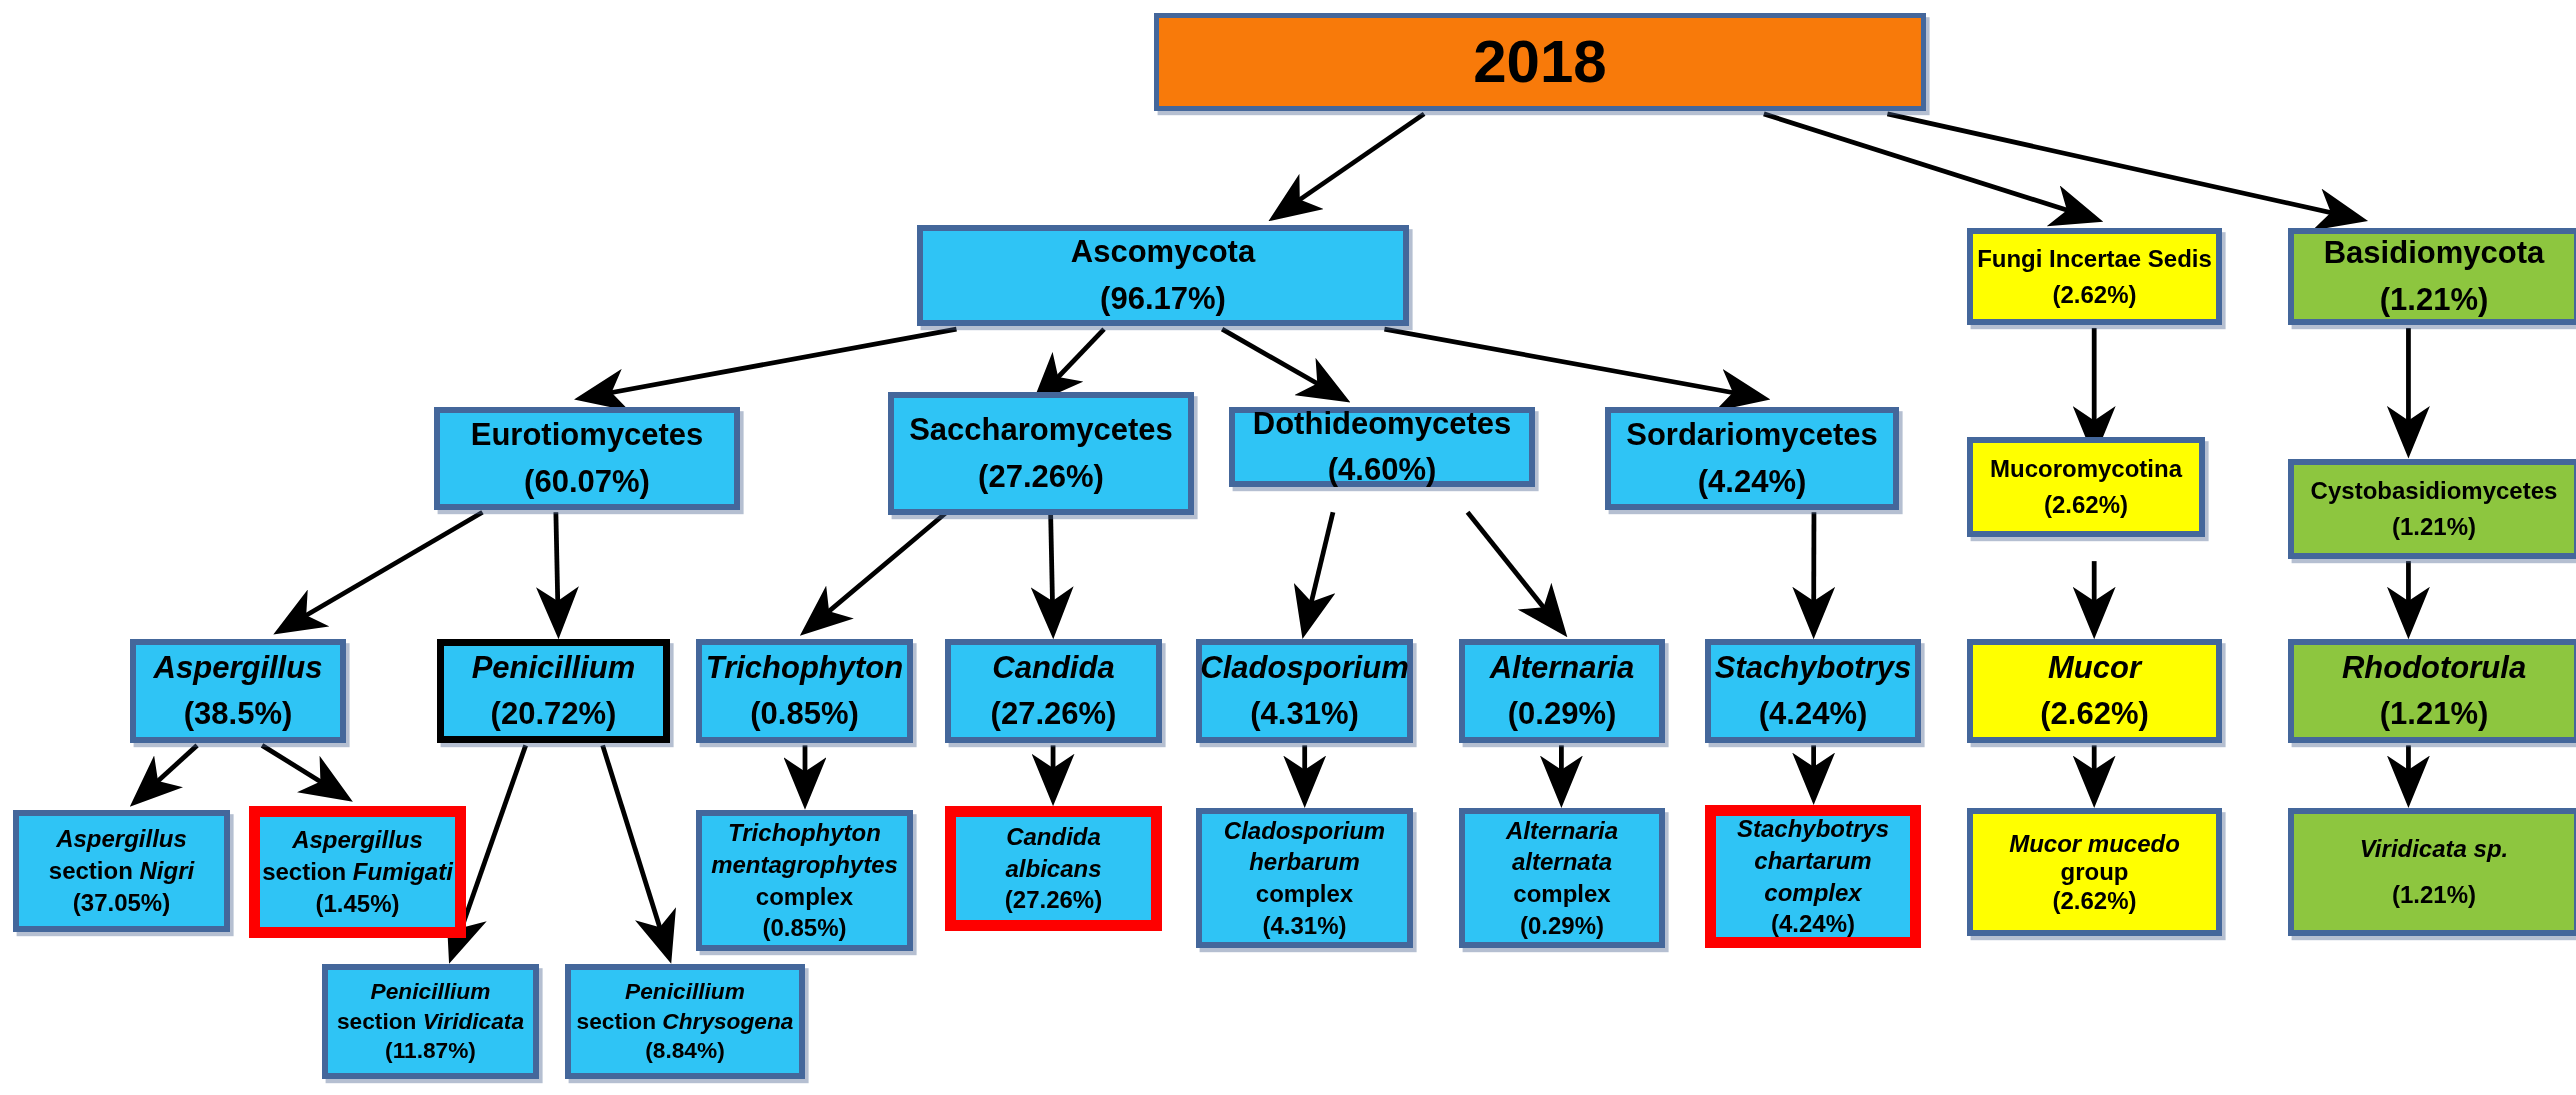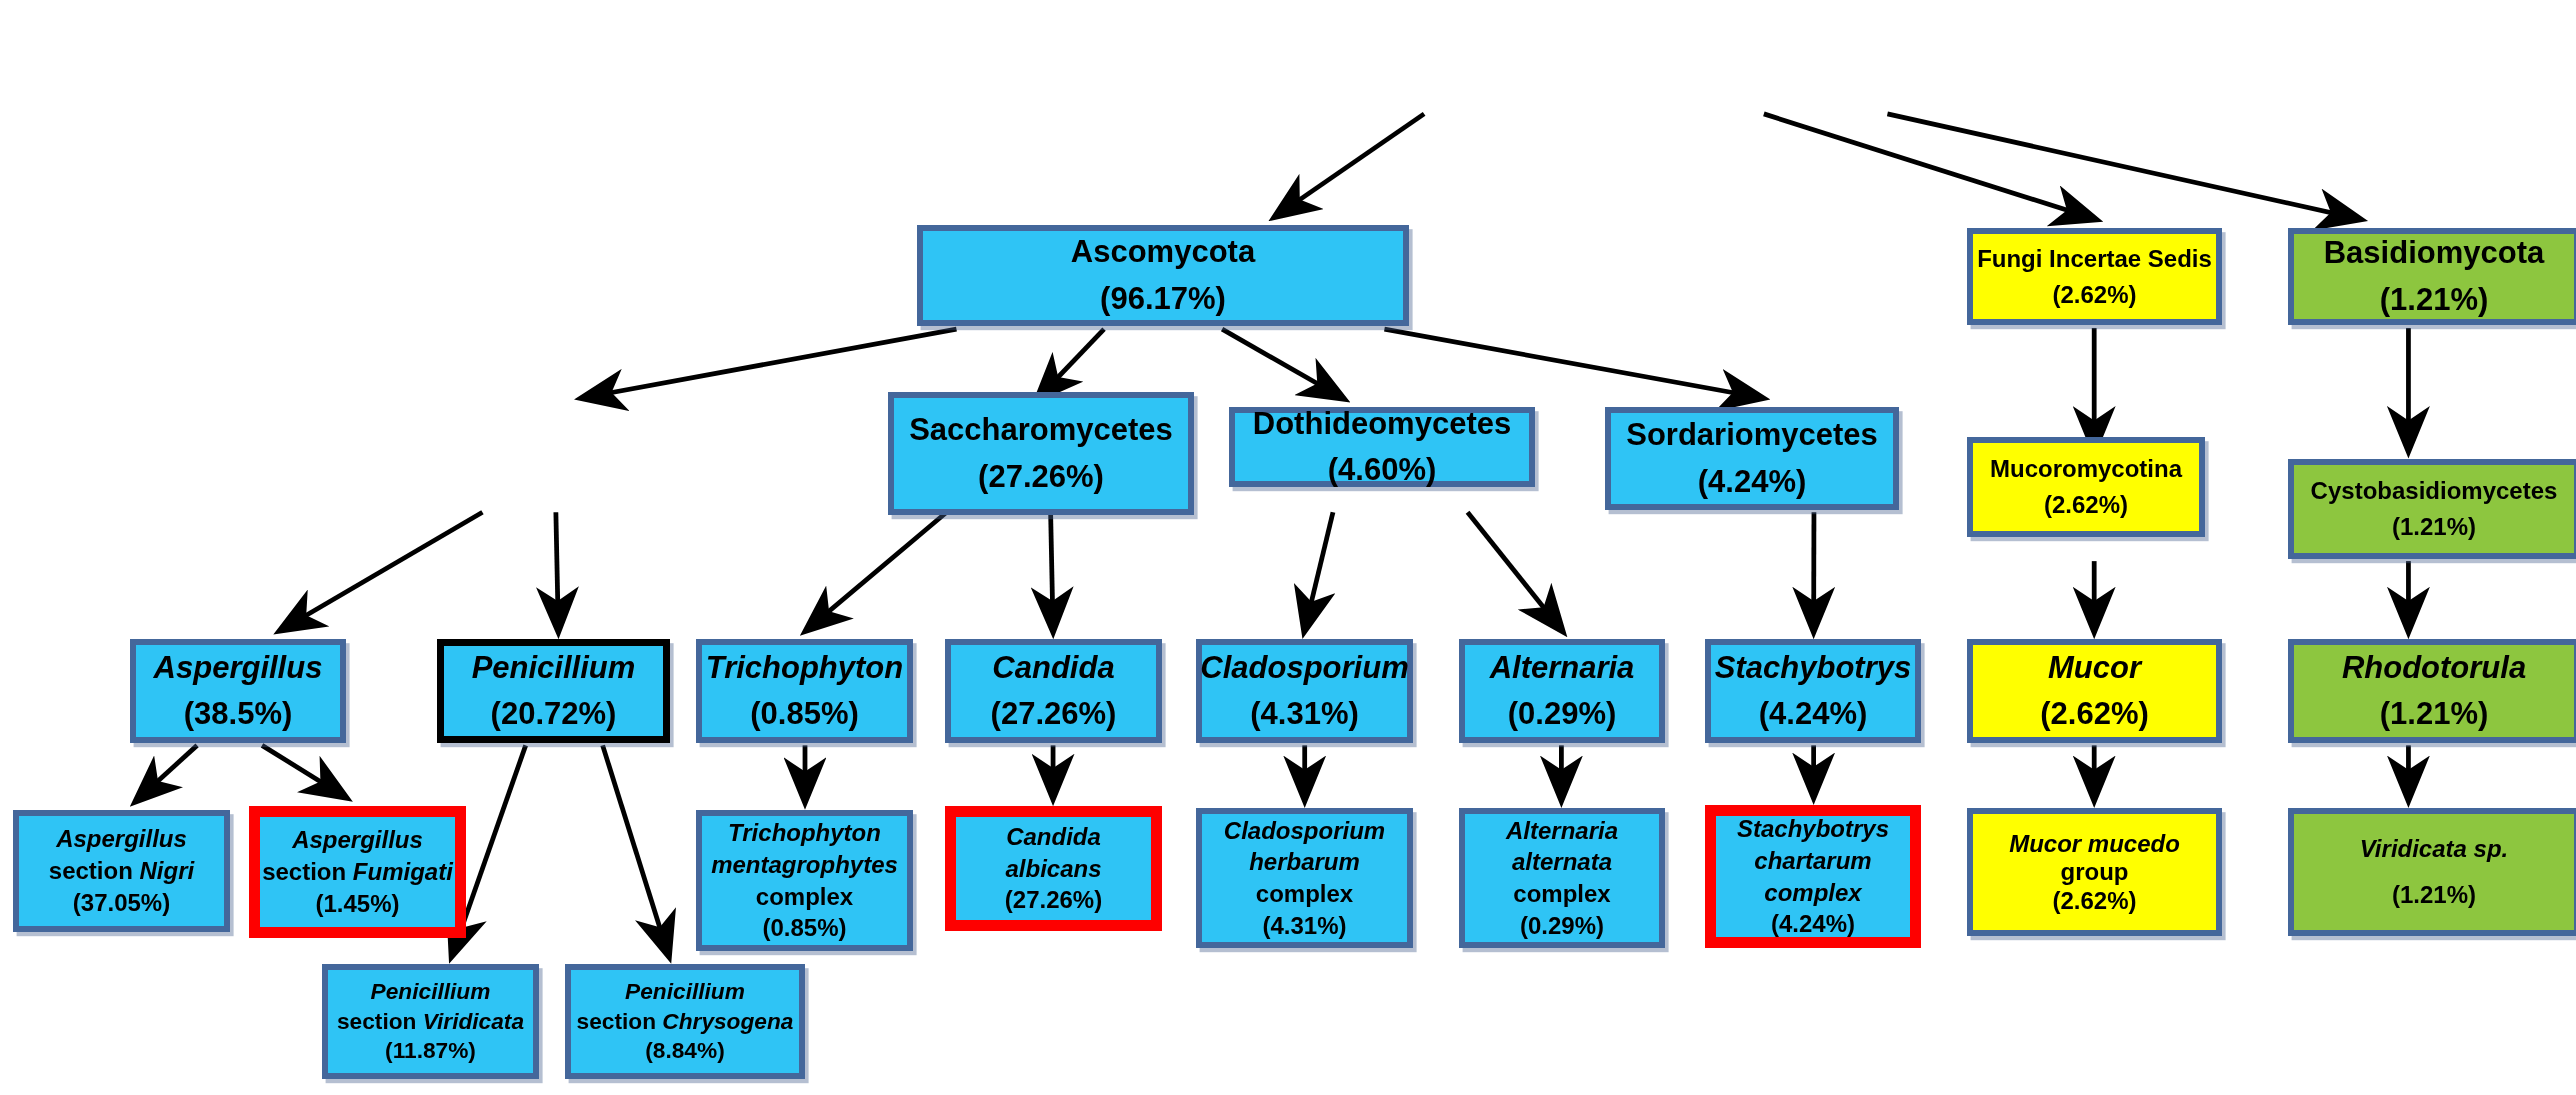--- a/index.html
+++ b/index.html
@@ -75,20 +75,25 @@
       <line x1="1010.61" y1="1250" x2="1120.86" y2="1601" class="edge" marker-end="url(#ah)"></line>
       <line x1="1350" y1="1250" x2="1350" y2="1342" class="edge" marker-end="url(#ah)"></line>
       <line x1="1766" y1="1250" x2="1766" y2="1336" class="edge" marker-end="url(#ah)"></line>
       <line x1="2188" y1="1250" x2="2188" y2="1339" class="edge" marker-end="url(#ah)"></line>
       <line x1="2618.5" y1="1250" x2="2618.5" y2="1339" class="edge" marker-end="url(#ah)"></line>
       <line x1="3041.5" y1="1250" x2="3041.5" y2="1334" class="edge" marker-end="url(#ah)"></line>
       <line x1="3512" y1="1250" x2="3512" y2="1339" class="edge" marker-end="url(#ah)"></line>
       <line x1="4039" y1="1250" x2="4039" y2="1339" class="edge" marker-end="url(#ah)"></line>
     </svg>
 
+  <div class="node root" style="left:1154px;top:13px;width:772px;height:98px">
+    <div class="lbl">
+        <span class="ln">2018</span>
+      </div>
+  </div>
 
   <div class="node" style="left:917px;top:225px;width:492px;height:101px">
     <div class="lbl">
       <span class="ln">Ascomycota</span>
       <span class="ln">(96.17%)</span>
     </div>
   </div>
 
   <div class="node yellow narrow" style="left:1967px;top:228px;width:255px;height:97px">
     <div class="lbl">
@@ -97,20 +102,26 @@
     </div>
   </div>
 
   <div class="node green" style="left:2262px;top:228px;width:292px;height:97px">
     <div class="lbl">
       <span class="ln">Basidiomycota</span>
       <span class="ln">(1.21%)</span>
     </div>
   </div>
 
+  <div class="node" style="left:434px;top:407px;width:306px;height:103px">
+    <div class="lbl">
+      <span class="ln">Eurotiomycetes</span>
+      <span class="ln">(60.07%)</span>
+    </div>
+  </div>
 
   <div class="node" style="left:888px;top:392px;width:306px;height:123px">
     <div class="lbl">
       <span class="ln">Saccharomycetes</span>
       <span class="ln">(27.26%)</span>
     </div>
   </div>
 
   <div class="node" style="left:1229px;top:407px;width:306px;height:80px">
     <div class="lbl">

